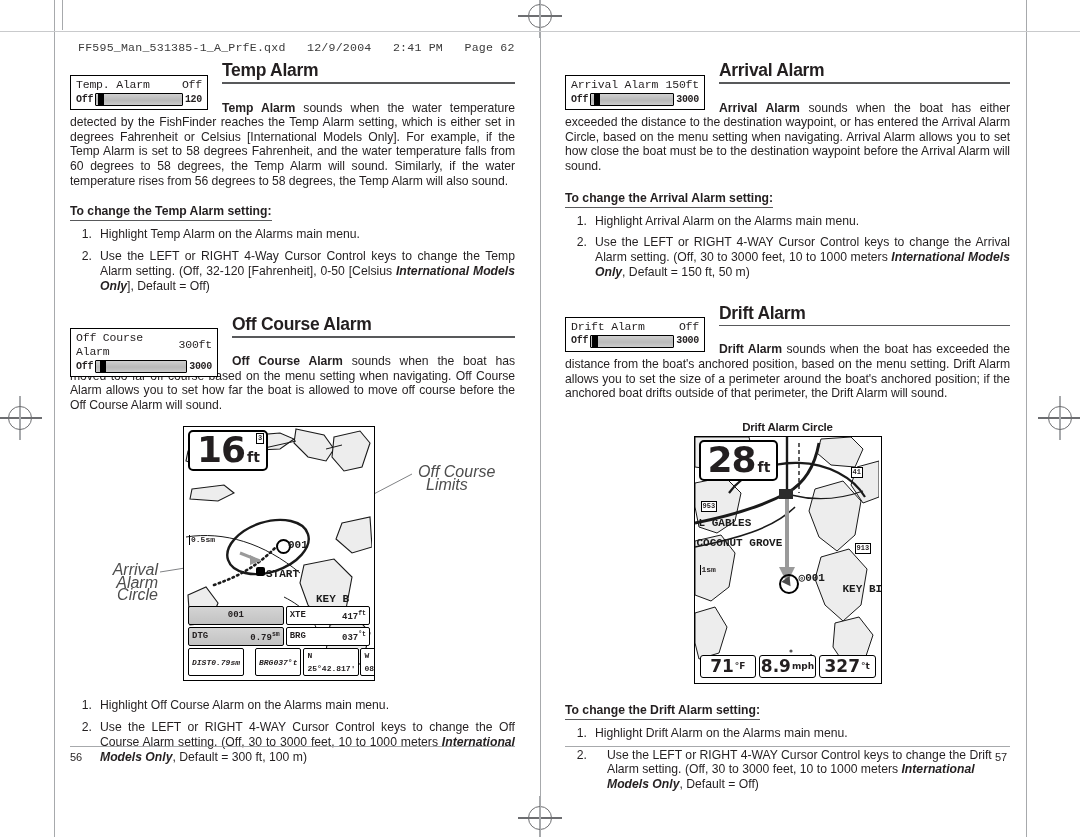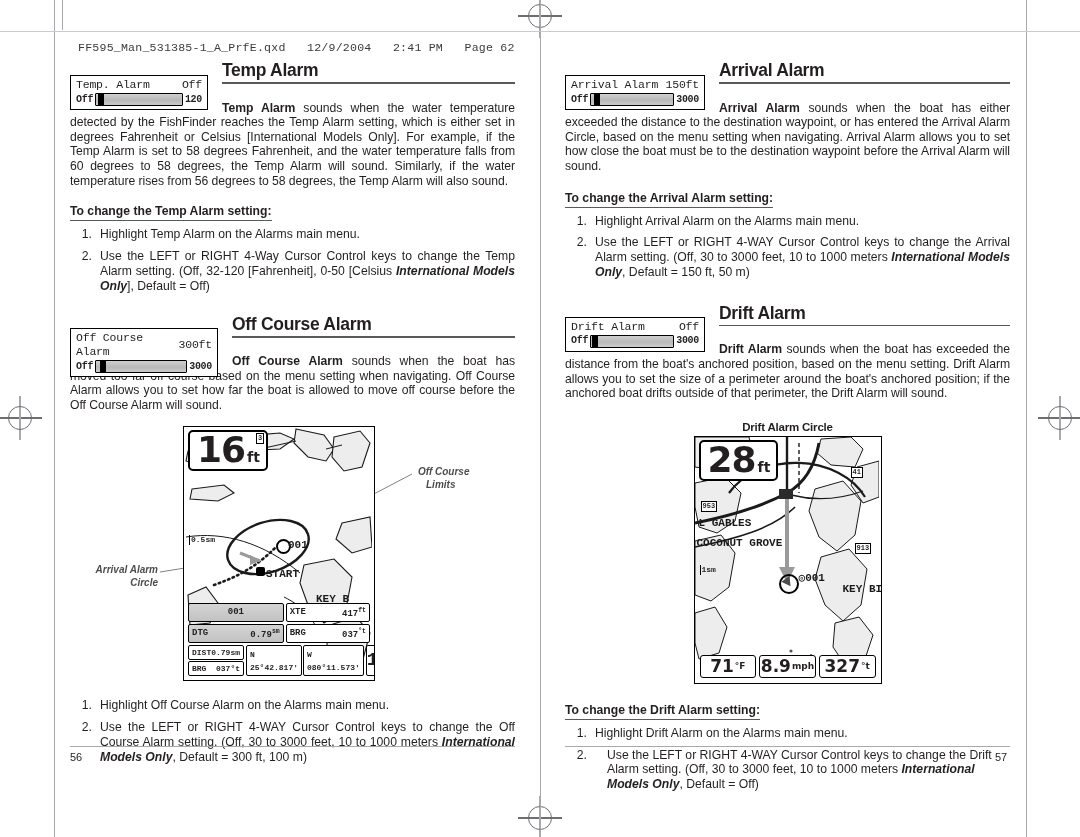--- a/index.html
+++ b/index.html
@@ -129,22 +129,22 @@
   .rbar{position:absolute;left:5px;right:5px;bottom:5px;display:flex;gap:3px;}
   .rbar .cell{
     flex:1;border:1.5px solid #000;border-radius:3px;background:#fff;
     display:flex;align-items:center;justify-content:center;
     font-family:"DejaVu Sans",sans-serif;font-weight:bold;
     font-size:17px;line-height:21px;
   }
   .rbar .cell .u{font-size:9px;vertical-align:super;margin-left:1px;}
   
   .callout{
-    position:absolute;font-size:10px;font-style:italic;
-    color:#4d4d4d;line-height:12.5px;font-weight:bold;
+    position:absolute;font-size:16px;font-style:italic;
+    color:#4d4d4d;line-height:12.5px;
   }
   .callout.r{text-align:right;}
   
   .folio-rule{position:absolute;height:1.2px;background:#a7a9ac;}
   .folio{position:absolute;font-size:11px;color:#231f20;}
 </style>
 </head>
 <body>
 
 <div class="reg" style="left:-2px;top:396px;">
@@ -316,21 +316,21 @@
           <div class="db-cell" style="flex:1.15;">
             <span>DTG</span>
             <span><span>0.79</span><span class="sup">sm</span></span>
           </div>
           <div class="db-cell white" style="flex:1;">
             <span>BRG</span>
             <span><span>037</span><span class="sup">°t</span></span>
           </div>
         </div>
         <div class="db-r" style="margin-bottom:0;">
-          <div style="flex:1.0;display:flex;flex-direction:column;gap:1px;">
+          <div style="flex:1.0;display:flex;flex-direction:row;gap:11px;font-style:italic;">
             <div class="db-cell white" style="font-size:8px;">
               <span>DIST</span>
               <span>0.79sm</span>
             </div>
             <div class="db-cell white" style="font-size:8px;">
               <span>BRG</span>
               <span>037°t</span>
             </div>
           </div>
           <div style="flex:1.05;display:flex;flex-direction:row;gap:1px;">

